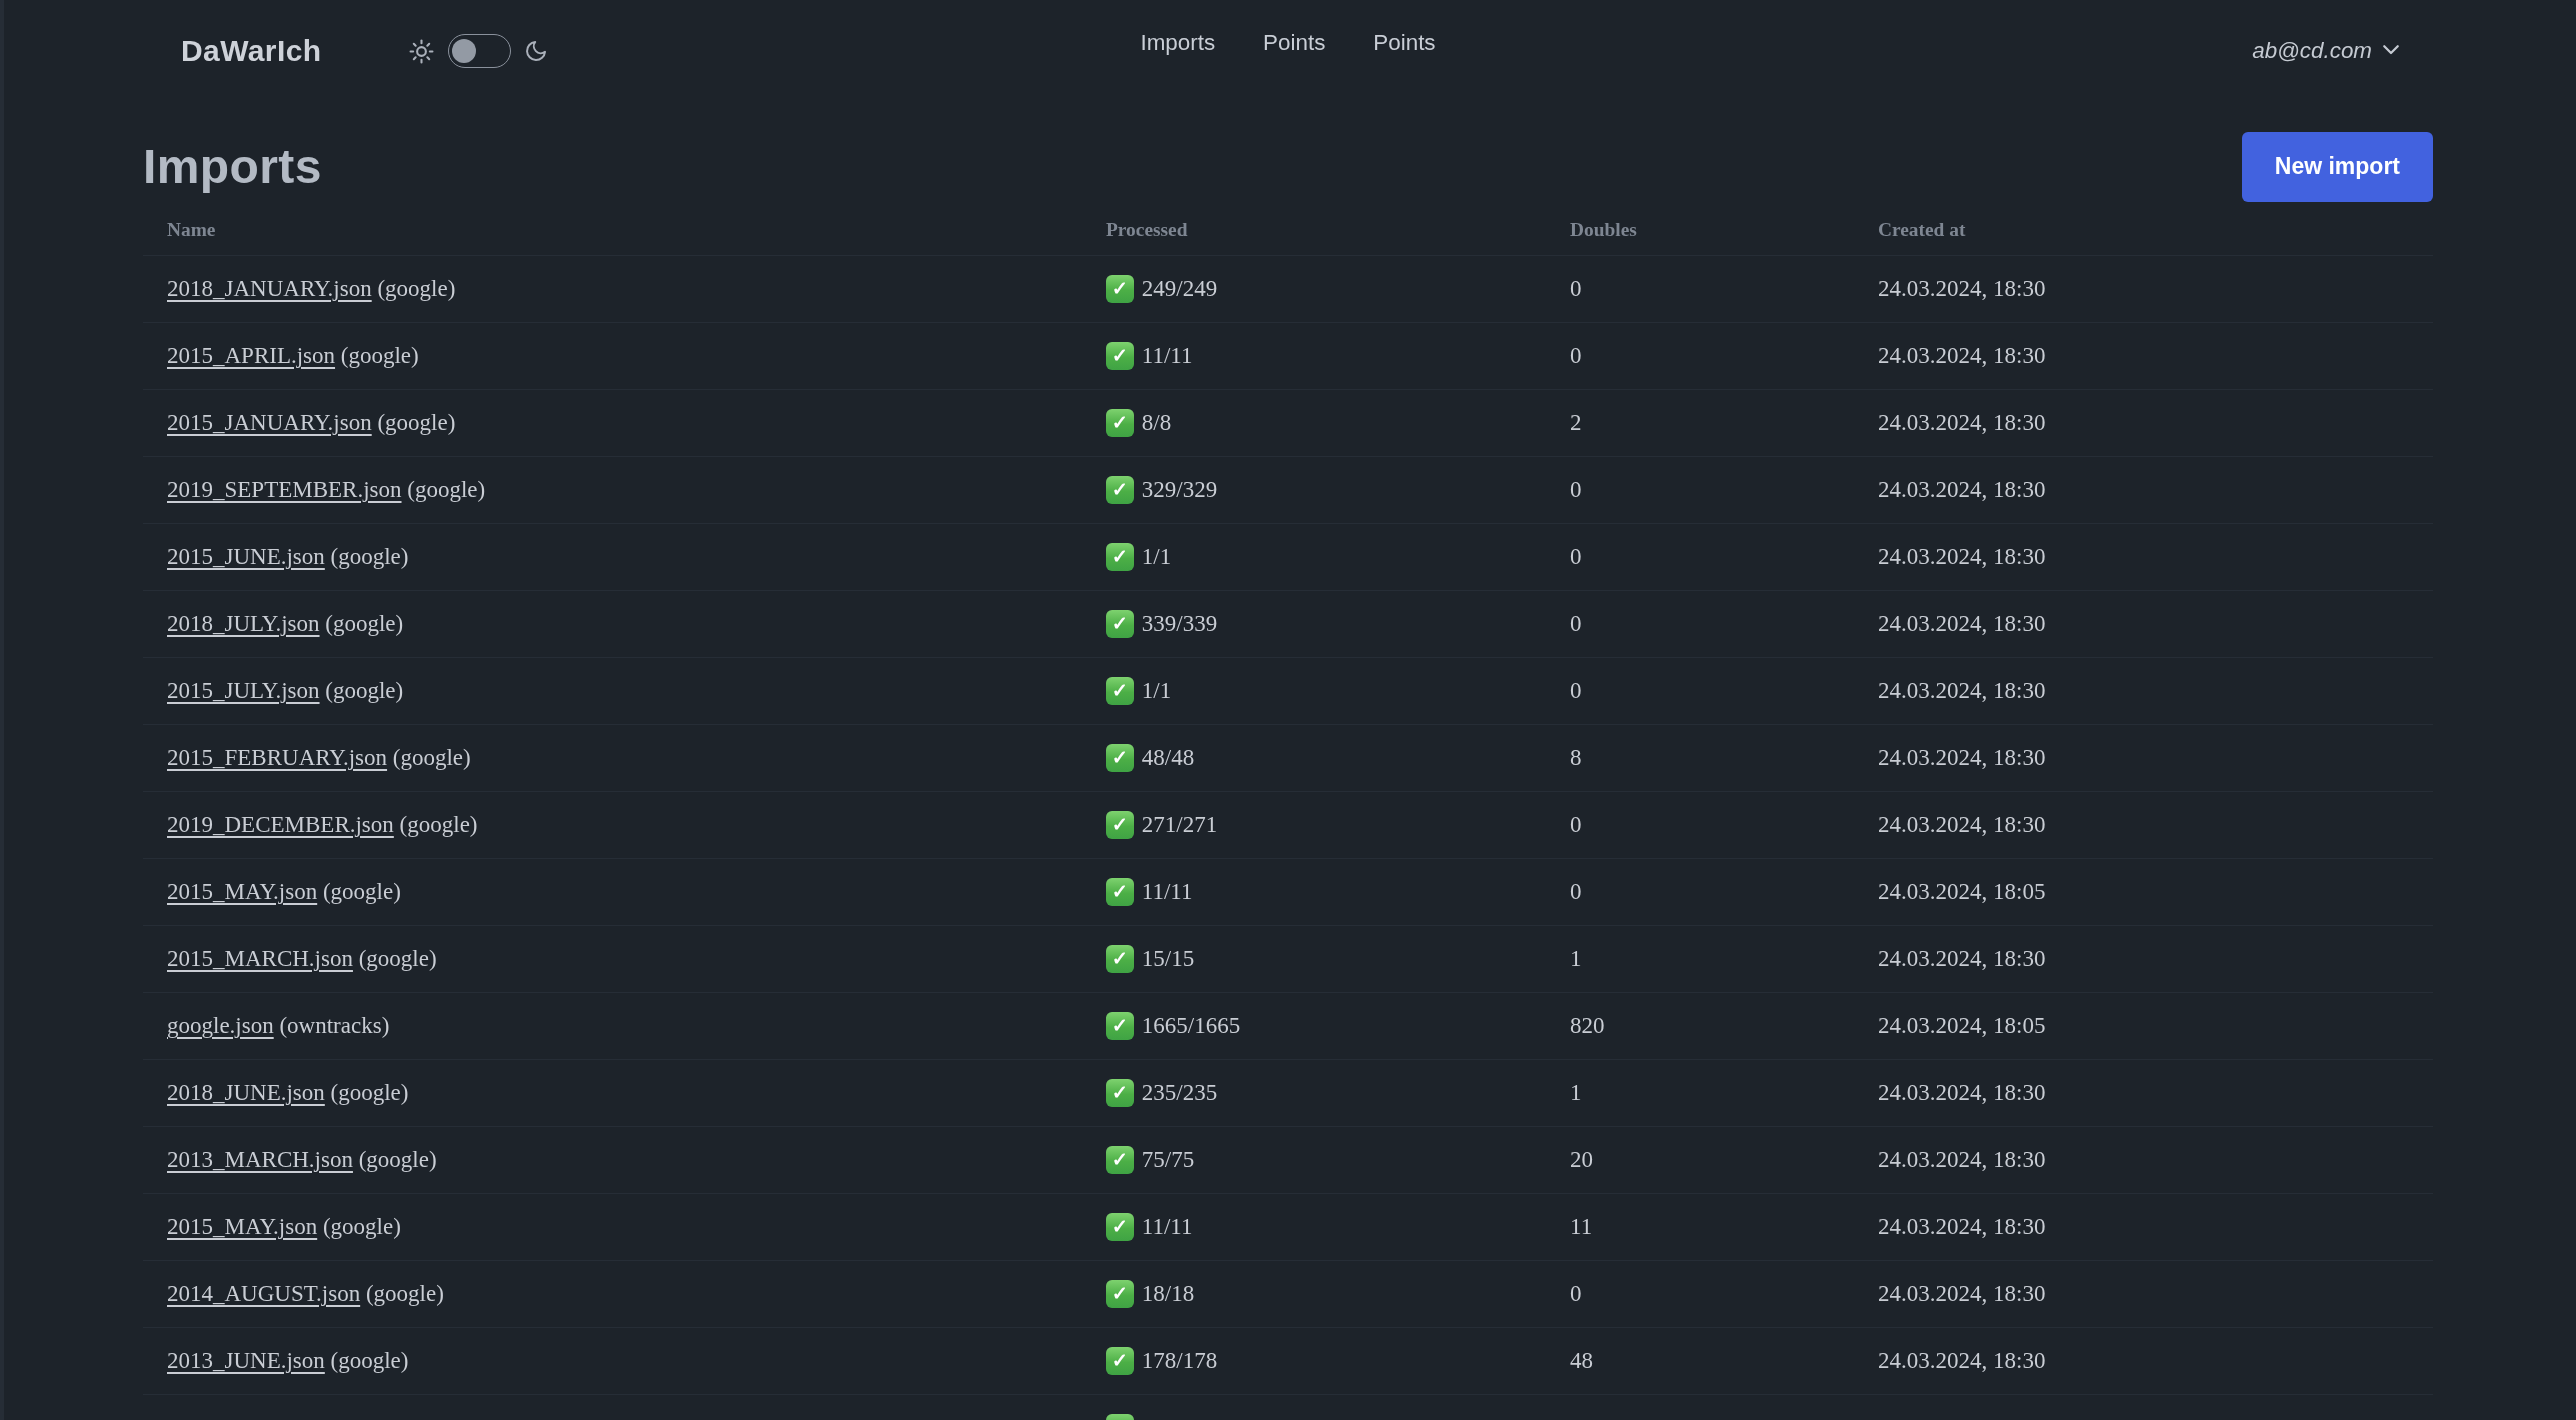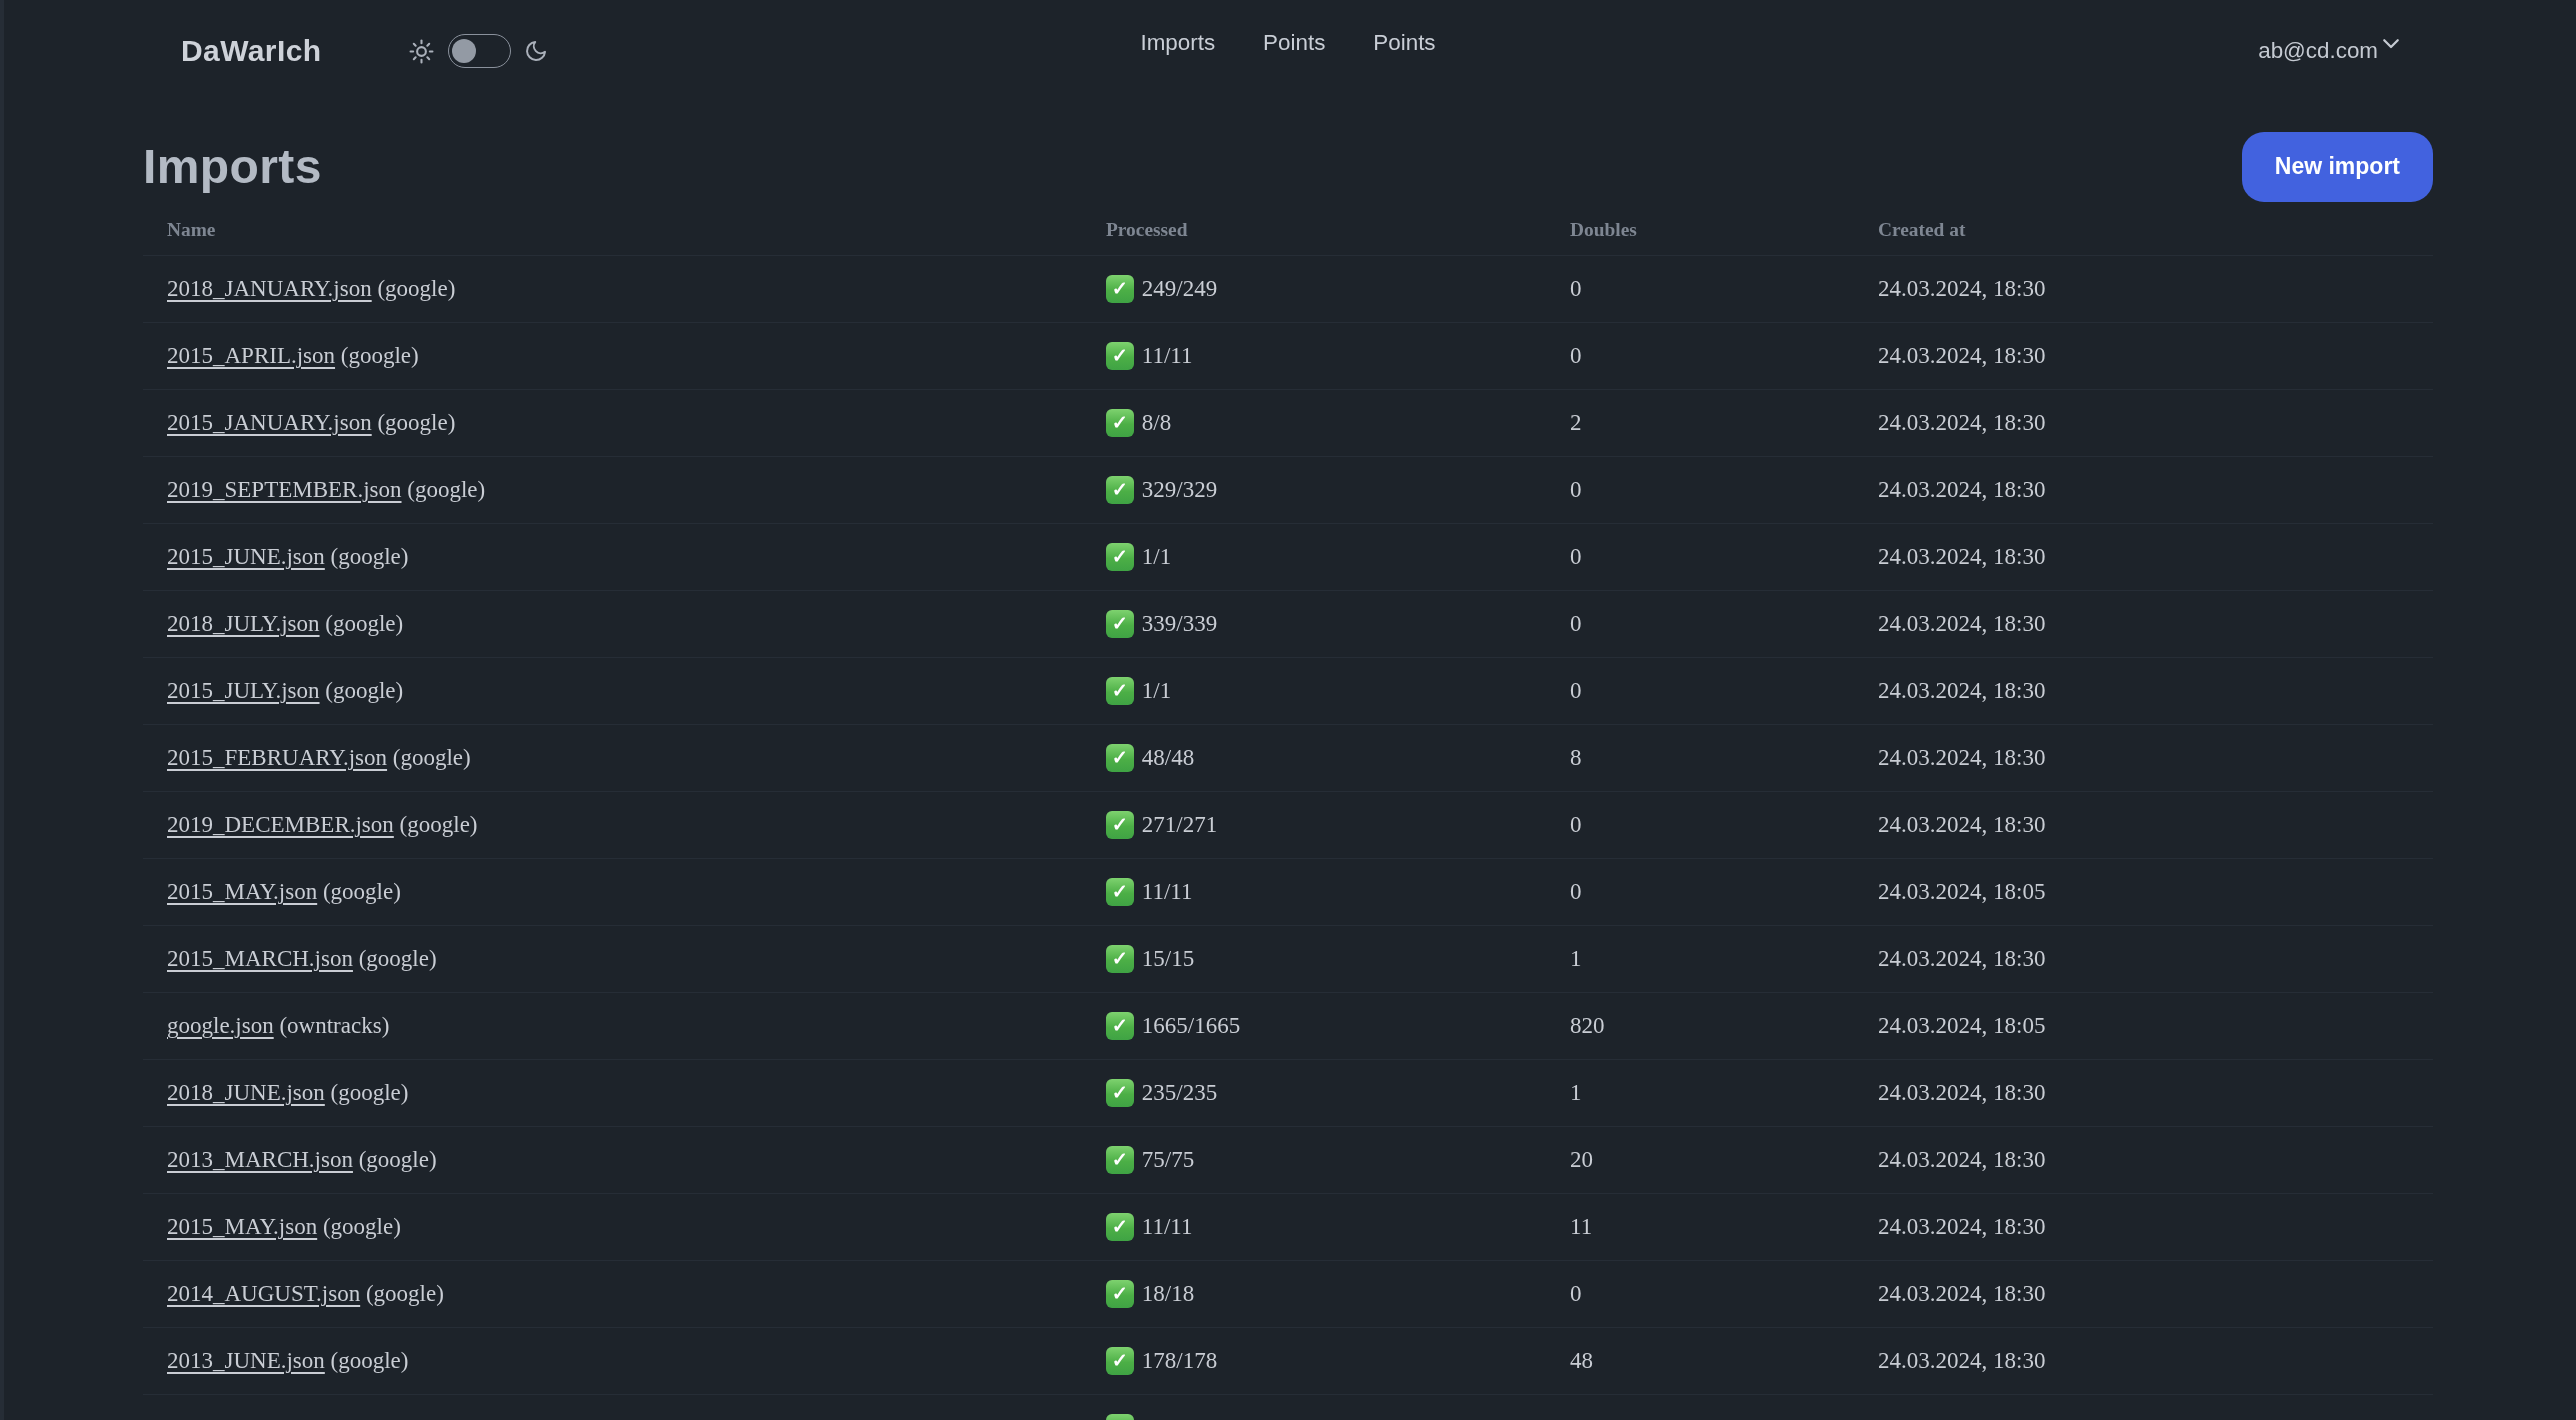--- a/index.html
+++ b/index.html
@@ -35,32 +35,32 @@
   .toggle-pill{
     width:63px;height:34px;border:1.9px solid #8a919c;border-radius:18px;
     display:flex;align-items:center;padding:3px;
   }
   .toggle-knob{width:24px;height:24px;border-radius:50%;background:#939aa4;}
   .nav-center{
     position:absolute;left:50%;top:0;transform:translateX(-50%);
     height:86px;display:flex;align-items:center;gap:48px;
   }
   .nav-link{font-size:22.4px;color:#c9ced6;cursor:pointer;}
-  .user-menu{margin-left:auto;display:flex;align-items:flex-start;gap:4px;cursor:pointer;}
+  .user-menu{margin-left:auto;display:flex;align-items:center;gap:10px;cursor:pointer;font-style:italic;}
   .user-email{font-size:22.4px;color:#c5cad2;}
 
   
   .main{padding:0 143px;}
   .page-head{
     margin-top:43px;height:75px;
     display:flex;align-items:center;justify-content:space-between;
   }
   .page-title{font-size:48px;font-weight:bold;color:var(--title);letter-spacing:0.4px;}
   .btn-primary{
-    height:70px;padding:0 33px;border:none;border-radius:22px;
+    height:70px;padding:0 33px;border:none;border-radius:6px;
     background:var(--accent);color:#ffffff;
     font-family:"Liberation Sans", sans-serif;
     font-size:23px;font-weight:bold;cursor:pointer;
   }
 
   
   .table{width:100%;}
   .trow{
     display:grid;
     grid-template-columns:939px 464px 308px 1fr;

